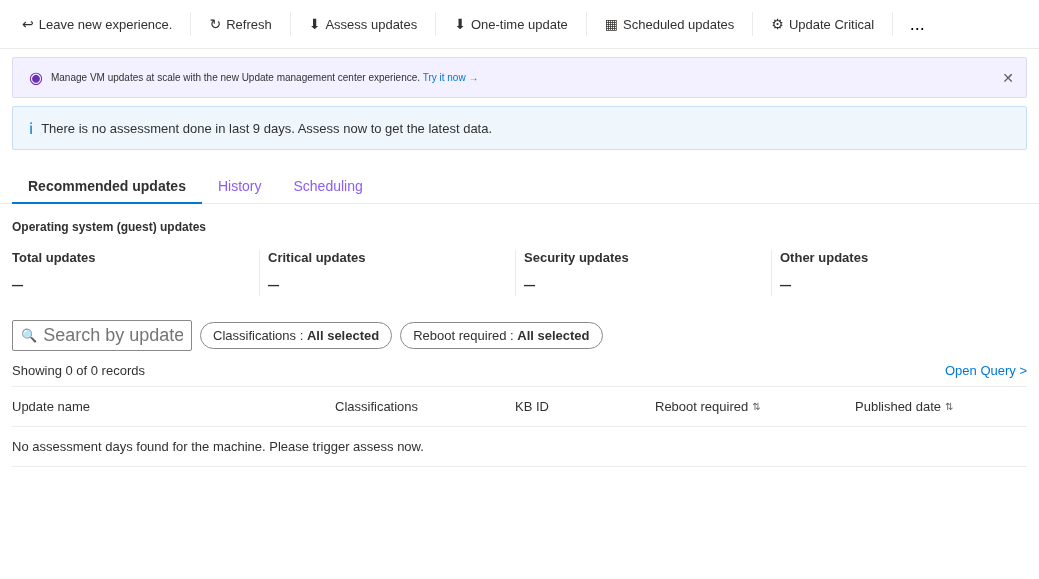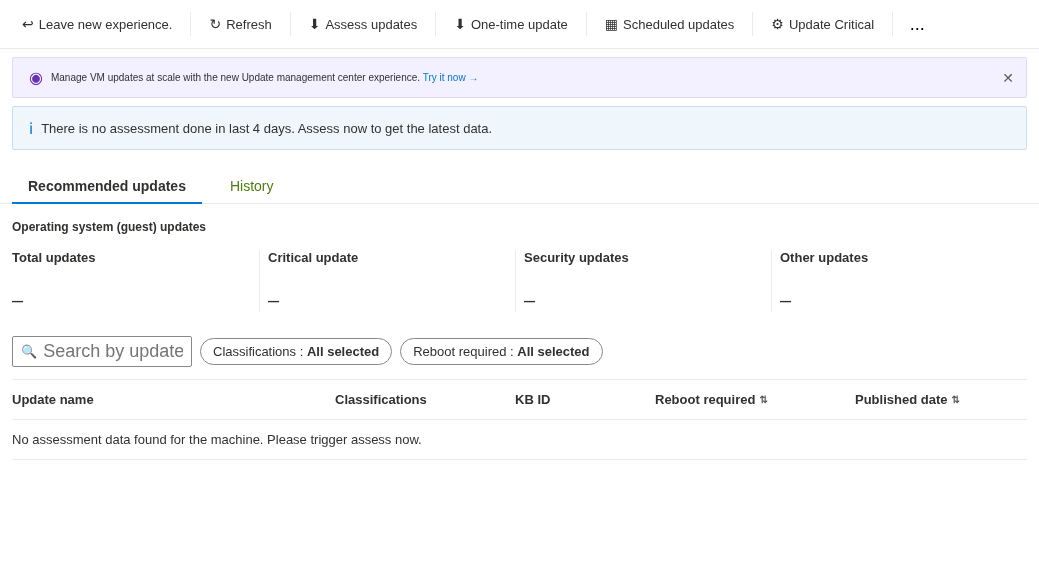--- a/index.html
+++ b/index.html
@@ -108,27 +108,27 @@
       color: #323130;
     }
 
     
     .tabs-container {
       padding: 12px 12px 0 12px;
       border-bottom: 1px solid #edebe9;
     }
     .tabs {
       display: flex;
-      gap: 12px;
+      gap: 0;
     }
     .tab {
       padding: 8px 16px;
       cursor: pointer;
       font-size: 14px;
-      color: #4d7c0f;
+      color: #8b5cf6;
       border: none;
       background: transparent;
       border-bottom: 2px solid transparent;
       margin-bottom: -1px;
     }
     .tab.active {
       color: #323130;
       border-bottom: 2px solid #0078d4;
       font-weight: 600;
     }
@@ -154,21 +154,21 @@
       flex: 1;
       padding: 0 8px;
       border-right: 1px solid #edebe9;
     }
     .stat-item:first-child { padding-left: 0; }
     .stat-item:last-child { border-right: none; }
     .stat-label {
       font-size: 13px;
       font-weight: 600;
       color: #323130;
-      margin-bottom: 24px;
+      margin-bottom: 8px;
     }
     .stat-value {
       font-size: 20px;
       color: #323130;
     }
 
     
     .filter-row {
       display: flex;
       align-items: center;
@@ -231,21 +231,21 @@
     }
     .table-header {
       display: grid;
       grid-template-columns: 1fr 180px 140px 200px 180px;
       padding: 8px 0;
       border-bottom: 1px solid #edebe9;
       background: #fff;
     }
     .th {
       font-size: 13px;
-      font-weight: 700;
+      font-weight: 400;
       color: #323130;
       padding: 4px 8px;
       display: flex;
       align-items: center;
       gap: 4px;
     }
     .th:first-child { padding-left: 0; }
     .sort-icon {
       font-size: 10px;
       color: #605e5c;
@@ -301,44 +301,47 @@
   <span class="banner-icon">◉</span>
   <span class="banner-text">
     <span>Manage VM updates at scale with the new Update management center experience.</span>
     <a href="#">Try it now →</a>
   </span>
   <button class="banner-close">✕</button>
 </div>
 
 <div class="banner-info">
   <span class="info-icon">ℹ</span>
-  <span class="info-text">There is no assessment done in last 4 days. Assess now to get the latest data.</span>
+  <span class="info-text">There is no assessment done in last 9 days. Assess now to get the latest data.</span>
 </div>
 
 <div class="tabs-container">
   <div class="tabs">
     <button class="tab active">
       <span>Recommended updates</span>
     </button>
     <button class="tab">
       <span>History</span>
     </button>
+    <button class="tab">
+      <span>Scheduling</span>
+    </button>
   </div>
 </div>
 
 <div class="content">
   <div class="section-title">Operating system (guest) updates</div>
 
   <div class="stats-row">
     <div class="stat-item">
       <div class="stat-label">Total updates</div>
       <div class="stat-value">–</div>
     </div>
     <div class="stat-item">
-      <div class="stat-label">Critical update</div>
+      <div class="stat-label">Critical updates</div>
       <div class="stat-value">–</div>
     </div>
     <div class="stat-item">
       <div class="stat-label">Security updates</div>
       <div class="stat-value">–</div>
     </div>
     <div class="stat-item">
       <div class="stat-label">Other updates</div>
       <div class="stat-value">–</div>
     </div>
@@ -354,20 +357,24 @@
       <span>&nbsp;:&nbsp;</span>
       <span class="chip-bold">All selected</span>
     </button>
     <button class="filter-chip">
       <span>Reboot required</span>
       <span>&nbsp;:&nbsp;</span>
       <span class="chip-bold">All selected</span>
     </button>
   </div>
 
+  <div class="records-row">
+    <span class="records-text">Showing 0 of 0 records</span>
+    <a href="#" class="open-query">Open Query &gt;</a>
+  </div>
 
   <div class="table-container">
     <div class="table-header">
       <div class="th">
         <span>Update name</span>
       </div>
       <div class="th">
         <span>Classifications</span>
       </div>
       <div class="th">
@@ -376,16 +383,16 @@
       <div class="th">
         <span>Reboot required</span>
         <span class="sort-icon">⇅</span>
       </div>
       <div class="th">
         <span>Published date</span>
         <span class="sort-icon">⇅</span>
       </div>
     </div>
     <div class="table-empty-row">
-      <span>No assessment data found for the machine. Please trigger assess now.</span>
+      <span>No assessment days found for the machine. Please trigger assess now.</span>
     </div>
   </div>
 </div>
 
 </body></html>

